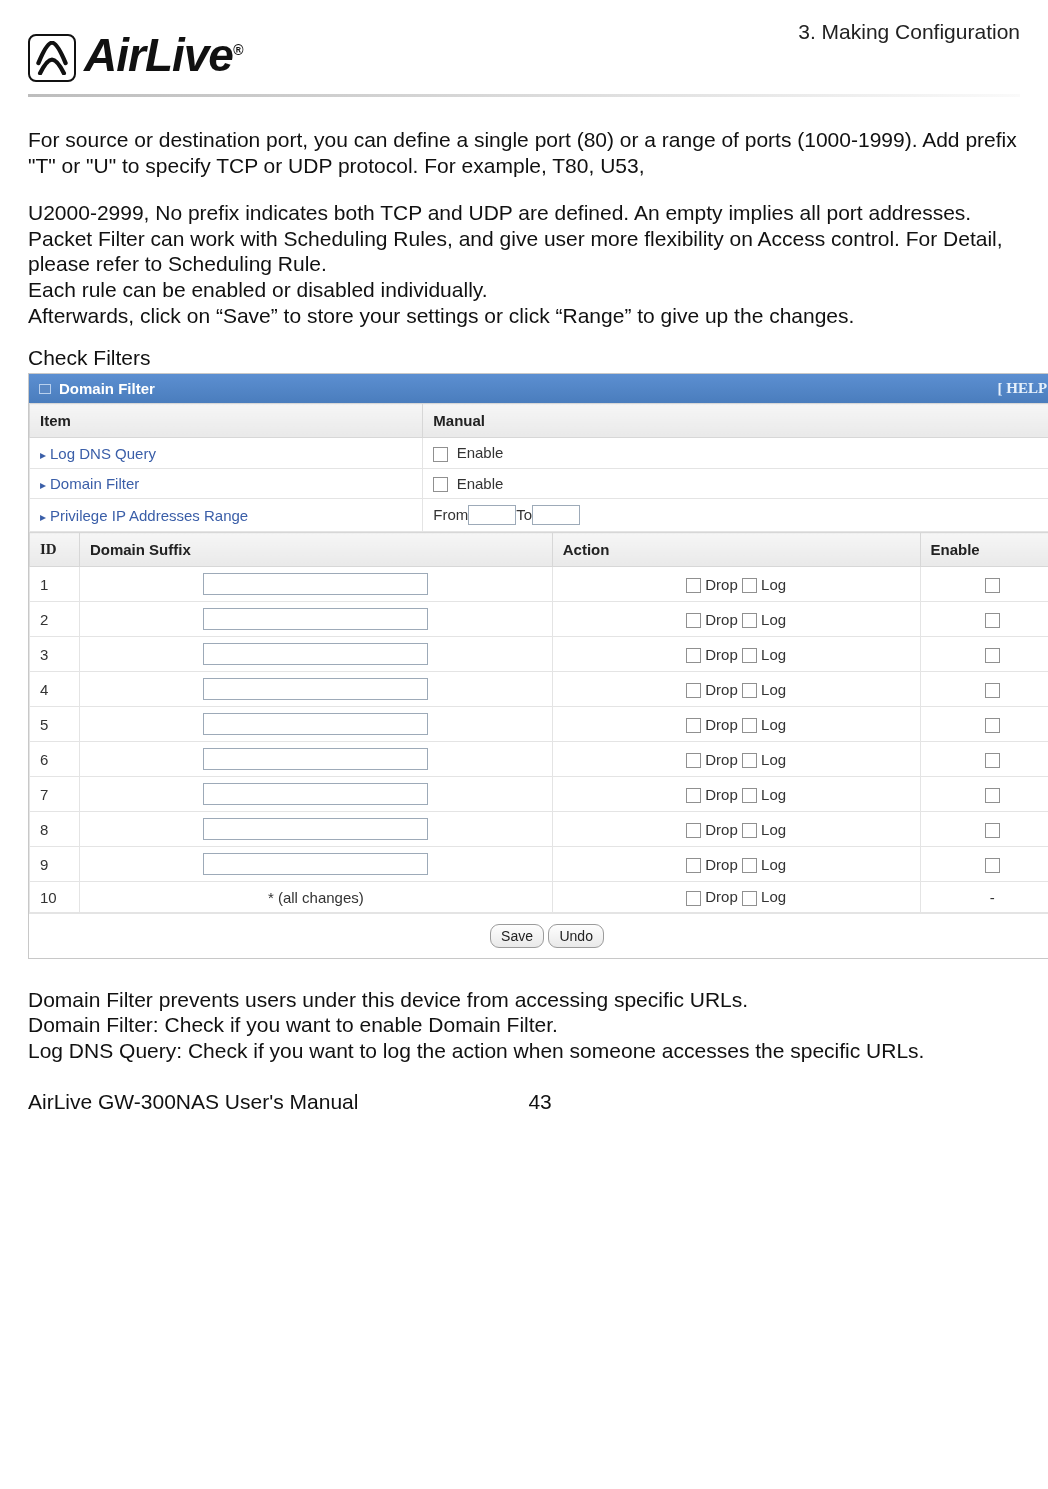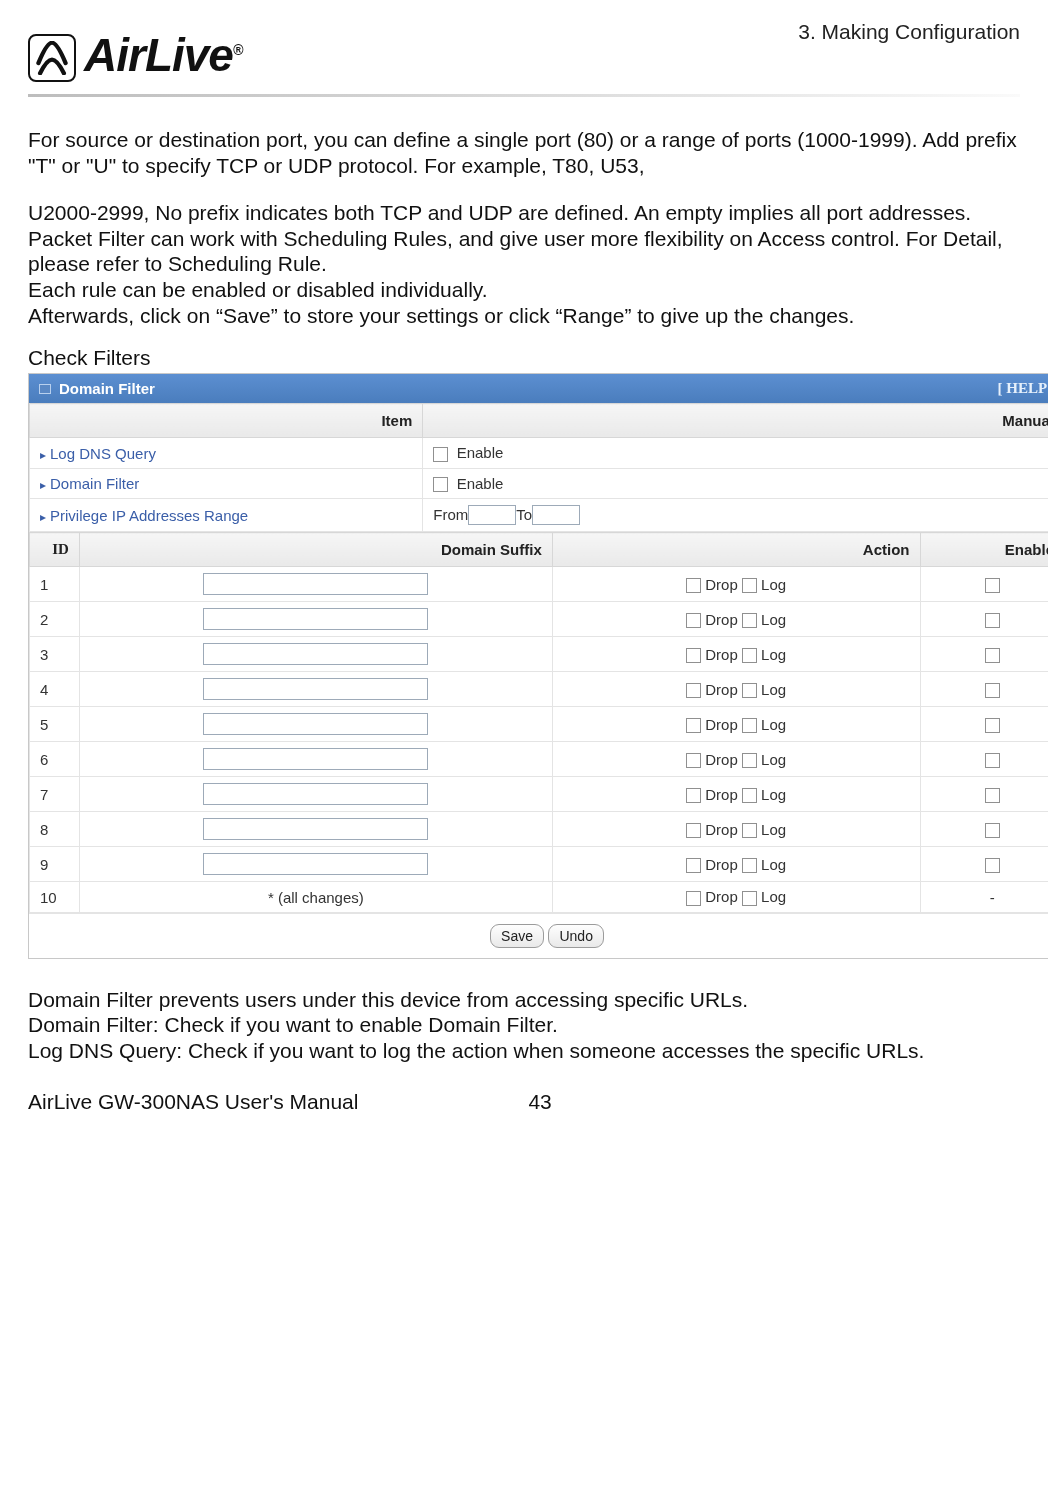--- a/index.html
+++ b/index.html
@@ -45,21 +45,21 @@
     }
     .panel-title .left { display: flex; align-items: center; gap: 8px; }
     .panel-title .sq-icon {
       width: 12px; height: 10px; border: 1px solid #b8d0ee; display: inline-block;
       background: #5a88c4;
     }
     .panel-title .help { color: #e6f0fb; font-weight: bold; font-family: Liberation Serif, serif; }
     table.config { width: 100%; border-collapse: collapse; font-size: 15px; color: #333; }
     table.config th {
       background: linear-gradient(#f6f6f6,#e9e9e9);
-      font-weight: bold; padding: 8px 10px; text-align: right;
+      font-weight: bold; padding: 8px 10px; text-align: left;
       border: 1px solid #d7d7d7; color: #222;
     }
     table.config td {
       border: 1px solid #e4e4e4; padding: 6px 10px; vertical-align: middle;
       background: #fff;
     }
     .item-cell { color: #3a5ea8; font-size: 15px; }
     .chev { color: #3a5ea8; margin-right: 4px; font-size: 12px; }
     .cb {
       appearance: none; width: 15px; height: 15px; border: 1px solid #909090;

